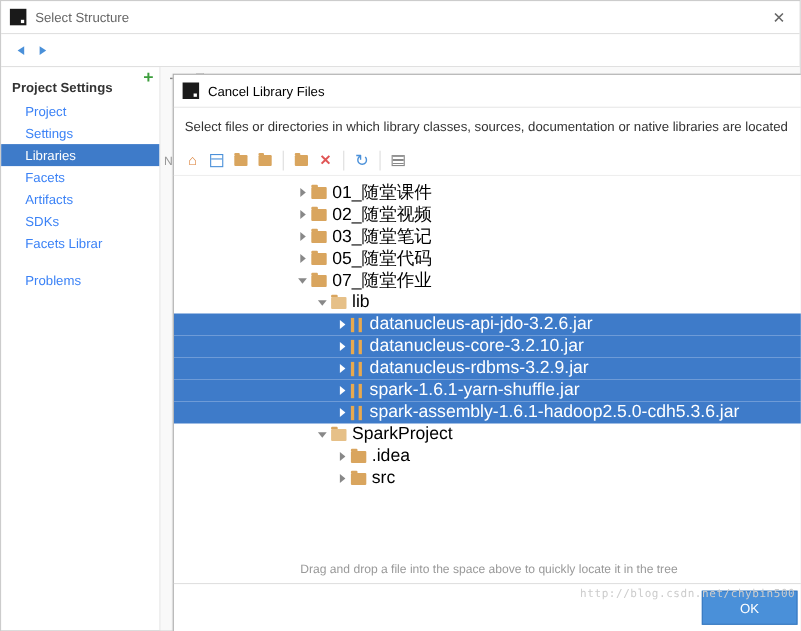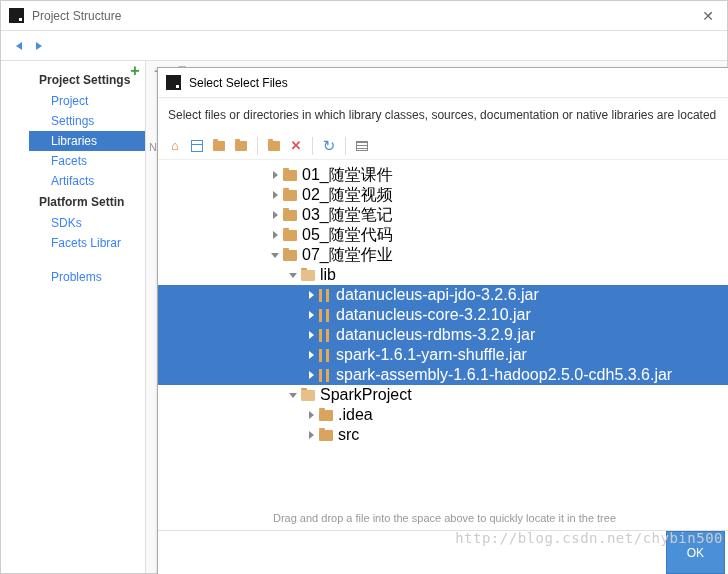--- a/index.html
+++ b/index.html
@@ -59,72 +59,71 @@
 .folder-ico { width: 14px; height: 11px; background: #d9a55e; border-radius: 1px; margin-right: 5px; position: relative; display: inline-block; }
 .folder-ico::before { content:""; position:absolute; top:-2px; left:0; width:6px; height:2px; background:#d9a55e; border-radius:1px 1px 0 0; }
 .folder-ico.open { background: #e6c088; }
 .jar-ico { width: 3px; height: 13px; background: #e8a94e; margin-right: 2px; display:inline-block;}
 .jar-wrap { display: inline-flex; margin-right: 5px; gap: 2px;}
 .tree-label { font-size: 16px; }
 .tree-row.sel .chev { color: #fff; }
 .droptext { text-align: center; color: #999; font-size: 11px; padding: 6px 0; }
 
 .modal-buttons { height: 44px; border-top: 1px solid #e0e0e0; display: flex; align-items: center; justify-content: flex-end; padding: 0 6px; gap: 8px; overflow:hidden; }
-.btn { height: 43px; padding: 0 20px; border: 1px solid #bbb; background: #f5f5f5; display: inline-flex; align-items: center; cursor: pointer; font-size: 12px;}
+.btn { height: 31px; padding: 0 34px; border: 1px solid #bbb; background: #f5f5f5; display: inline-flex; align-items: center; cursor: pointer; font-size: 12px;}
 .btn.primary { background: #4a90d9; color: #fff; border-color: #3a7bc0;}
 
-.watermark { position: absolute; right: 5px; bottom: 28px; color: #ccc; font-size: 14px; font-family: monospace; letter-spacing: 0.5px;}
+.watermark { position: absolute; right: 5px; bottom: 28px; color: #ccc; font-size: 10px; font-family: monospace; letter-spacing: 0.5px;}
 </style>
 </head>
 <body>
 
 <div class="parent-window">
   <div class="parent-titlebar">
     <span class="app-icon"></span>
-    <span class="title">Project Structure</span>
+    <span class="title">Select Structure</span>
     <span class="close-btn">✕</span>
   </div>
   <div class="parent-toolbar">
     <span class="nav-icon">
         <span class="arrow left"></span>
       </span>
     <span class="nav-icon">
         <span class="arrow right"></span>
       </span>
     <span class="toolbar-spacer"></span>
   </div>
   <div class="parent-body">
-    <div class="sidebar" style="overflow: hidden; padding-left: 28px;">
+    <div class="sidebar" style="overflow: hidden;">
         <div class="side-heading">Project Settings</div>
         <div class="side-item">Project</div>
         <div class="side-item">Settings</div>
         <div class="side-item selected">Libraries</div>
         <div class="side-item">Facets</div>
         <div class="side-item">Artifacts</div>
-        <div class="side-heading">Platform Settin</div>
         <div class="side-item">SDKs</div>
         <div class="side-item">Facets Librar</div>
         <div style="height: 14px;"></div>
         <div class="side-item">Problems</div>
       </div>
     <div class="parent-content">
       <div style="position:absolute; left:-23px; top:1px; display:flex;">
         <span class="tbtn plus">+</span>
         <span class="tbtn minus">−</span>
         <span class="tbtn">⎘</span>
       </div>
       <span class="n-badge">N</span>
     </div>
   </div>
 </div>
 
 <div class="modal">
   <div class="modal-titlebar">
     <span class="app-icon"></span>
-    <span>Select Select Files</span>
+    <span>Cancel Library Files</span>
   </div>
   <div class="modal-instr">Select files or directories in which library classes, sources, documentation or native libraries are located</div>
   <div class="modal-toolbar">
     <span class="mbtn">
         <span class="home-ico">⌂</span>
       </span>
     <span class="mbtn">
         <span class="pane-ico"></span>
       </span>
     <span class="mbtn">

